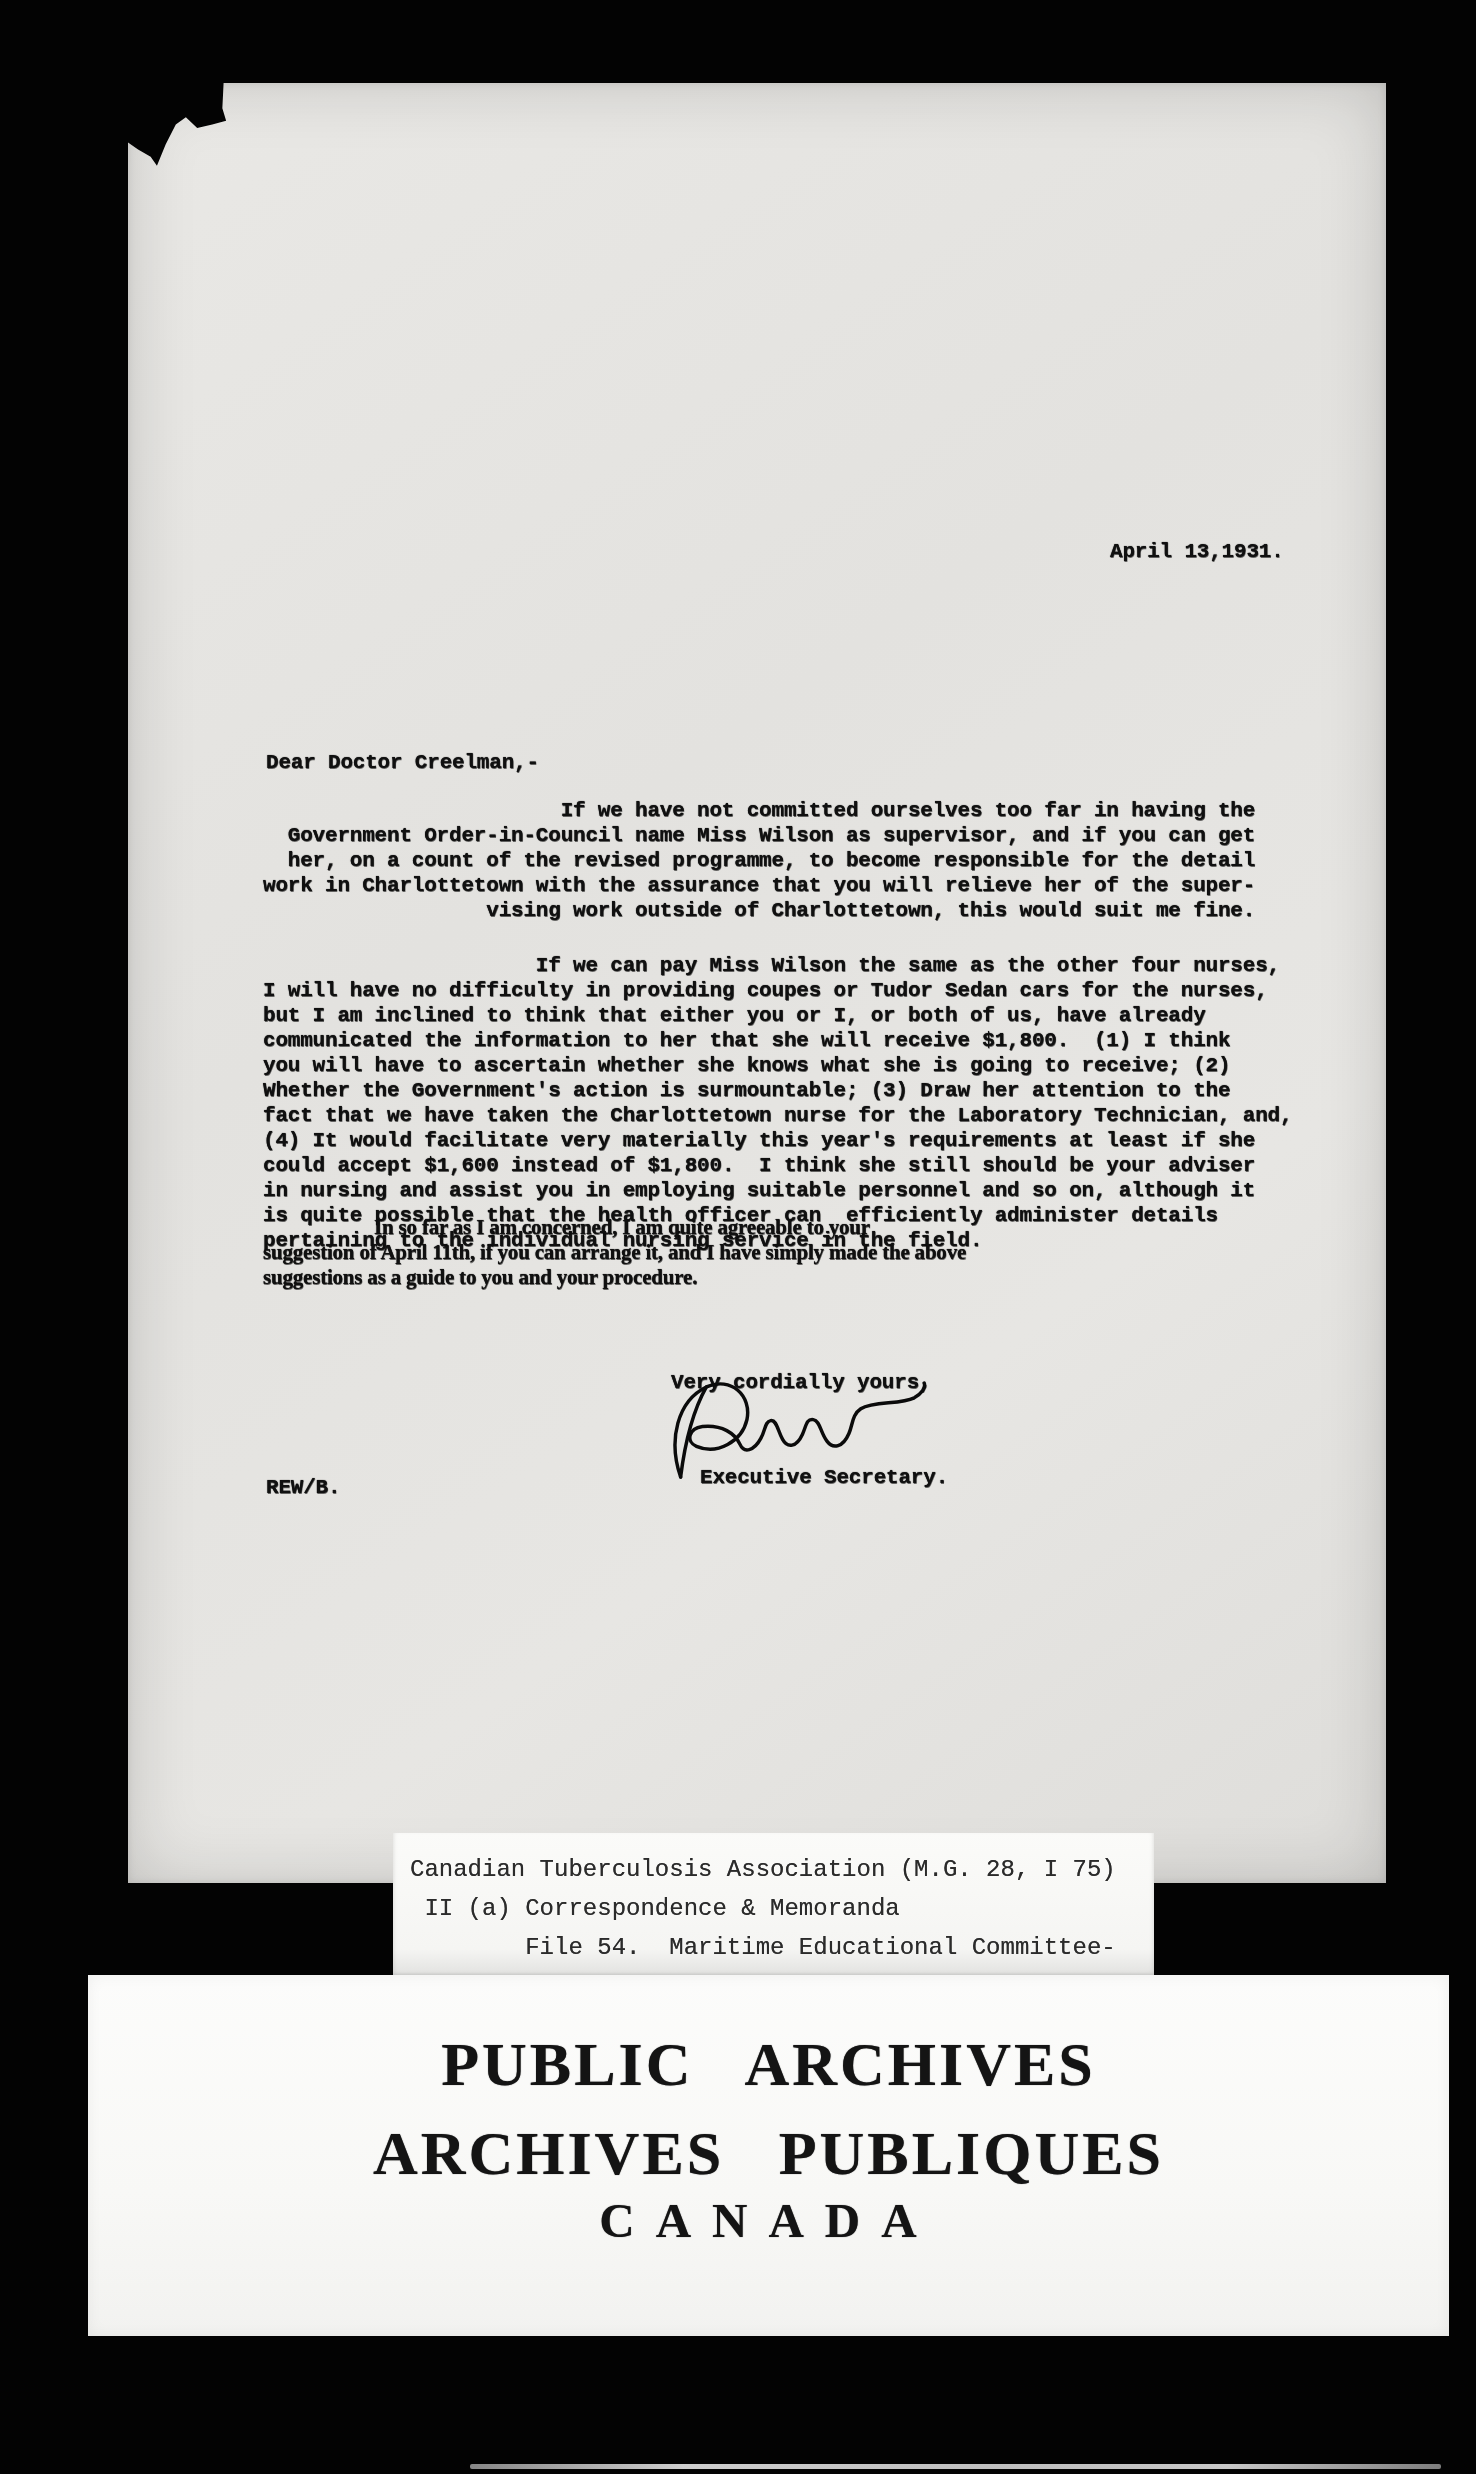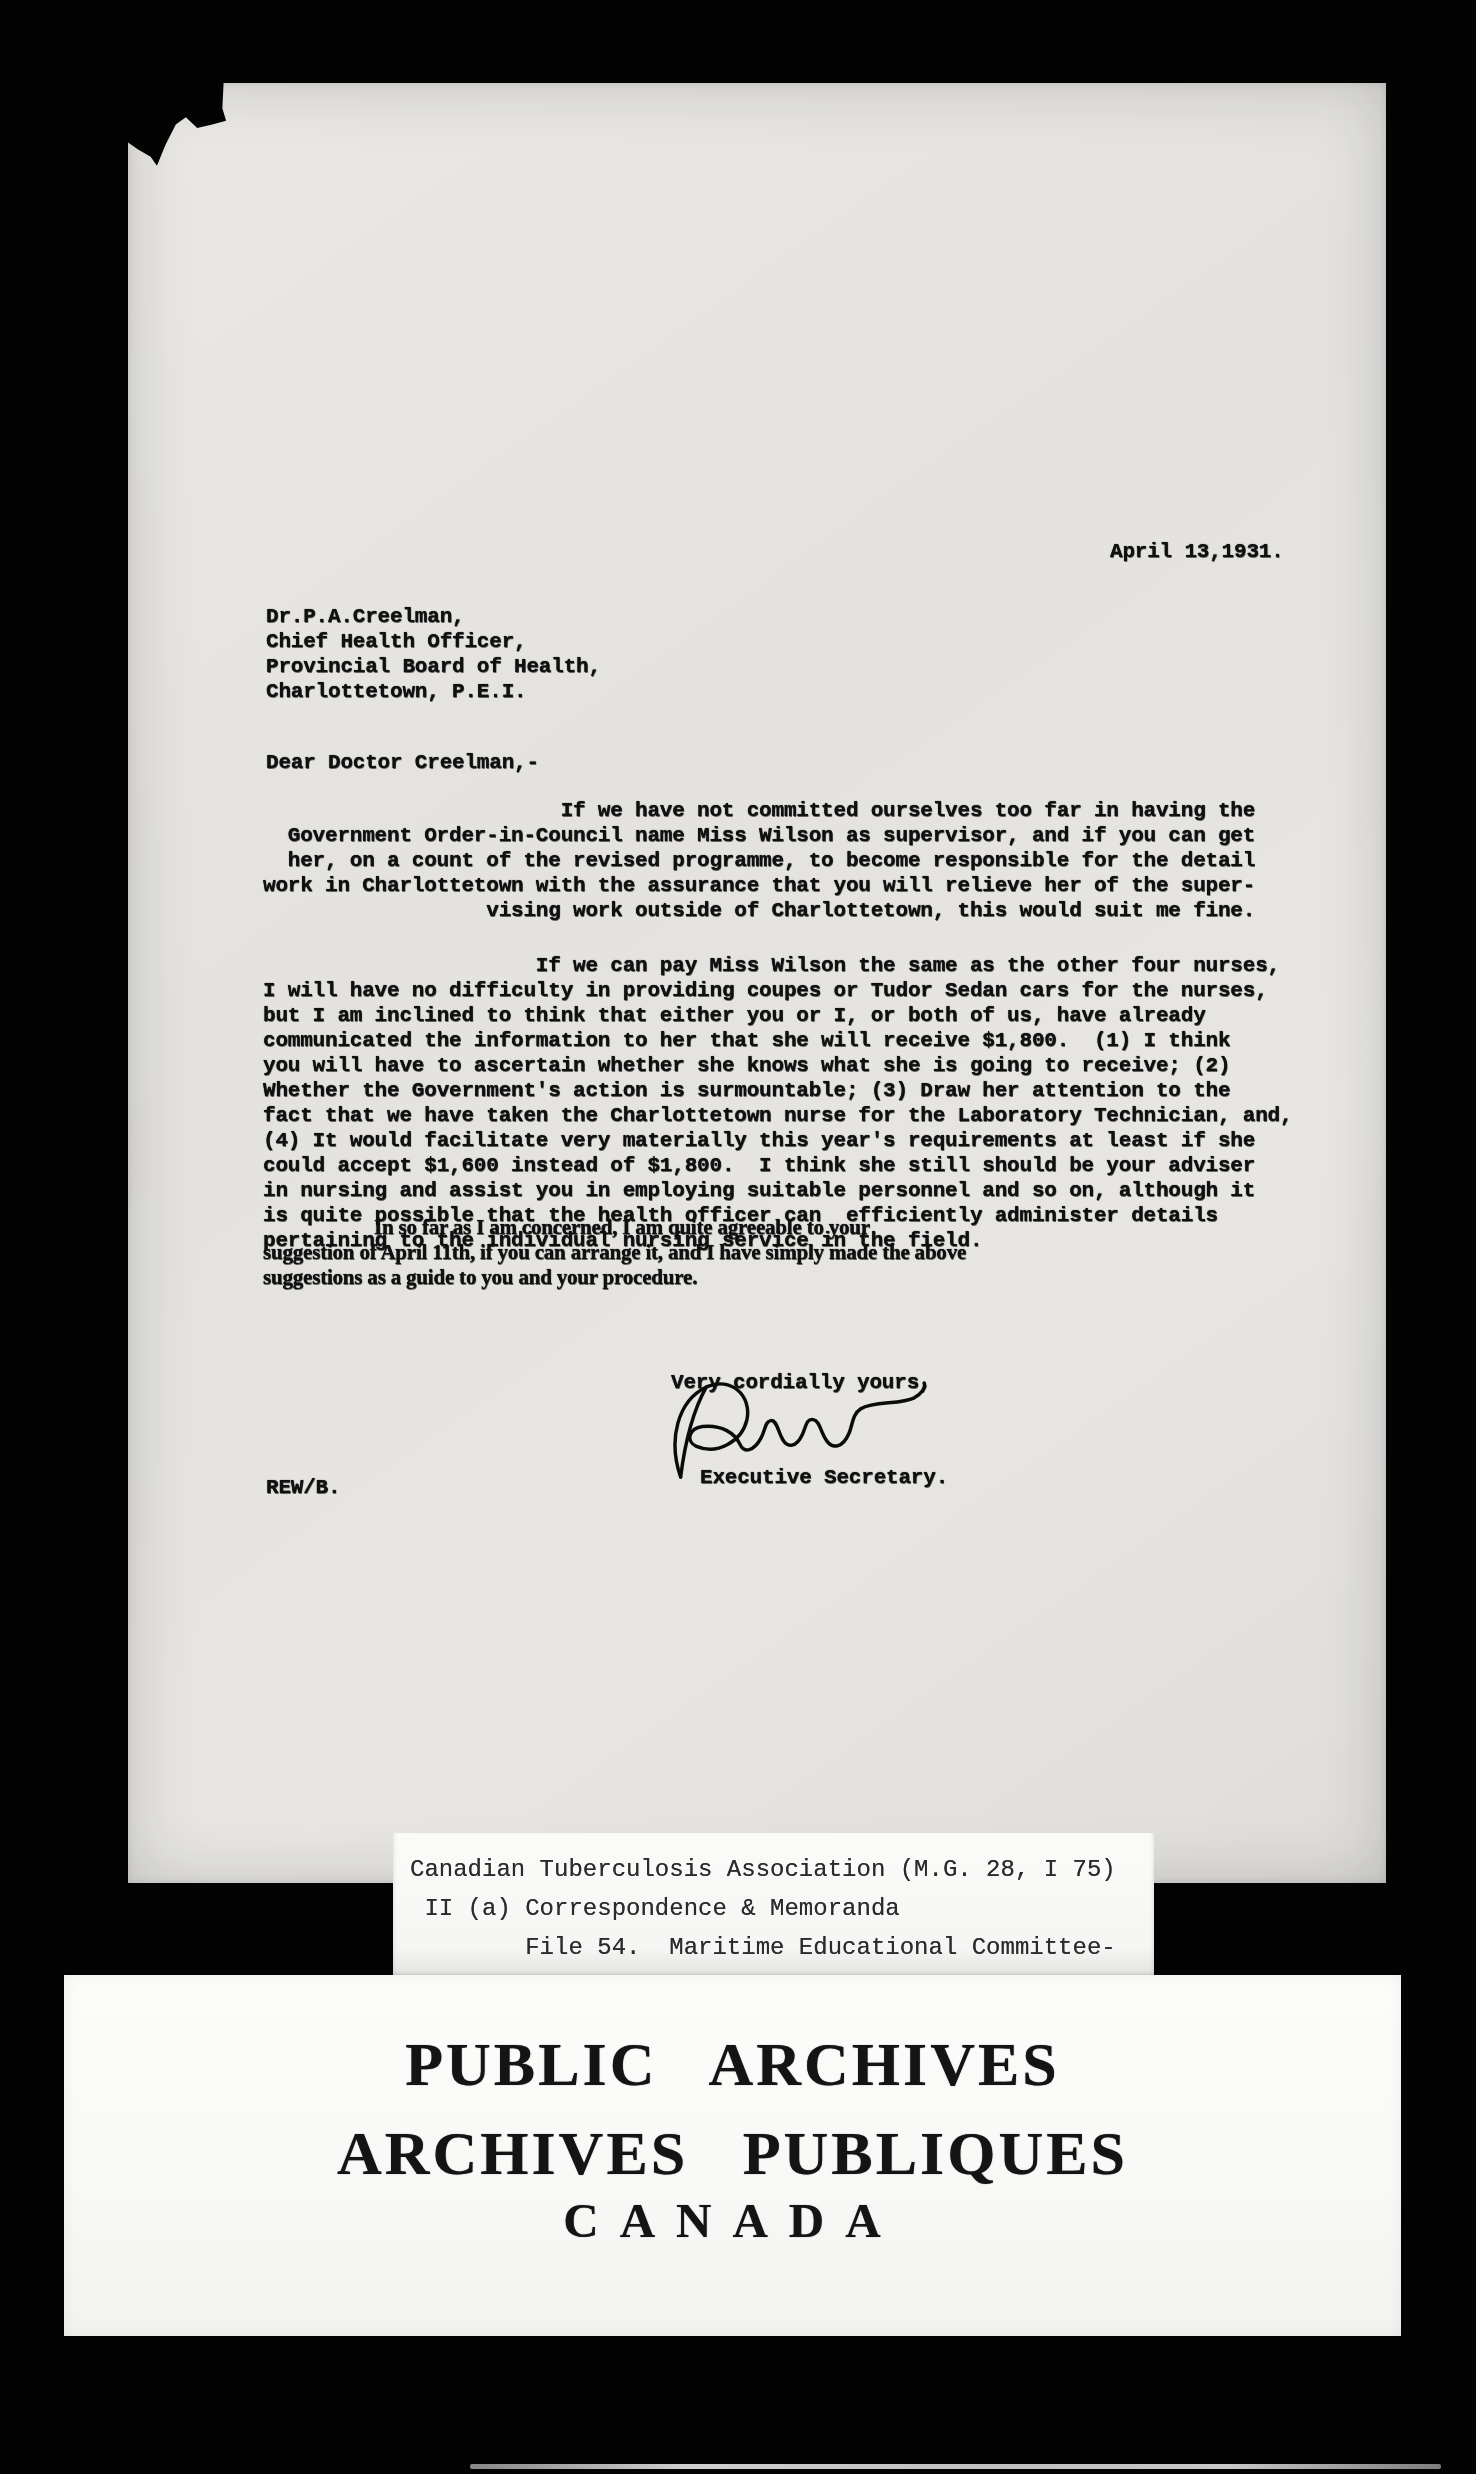--- a/index.html
+++ b/index.html
@@ -28,23 +28,24 @@
     box-shadow:inset 0 -3px 5px rgba(0,0,0,.14);
   }
   #catalog-card .card-text{
     position:absolute;left:17px;top:17px;white-space:pre;
     font-family:"Liberation Mono","DejaVu Sans Mono",monospace;
     font-weight:400;font-size:24px;line-height:39px;color:#2b2b2b;
     text-shadow:0 0 0.5px rgba(40,40,40,.7);
   }
   
   #archives-banner{
-    position:absolute;left:64px;top:1975px;width:1337px;height:361px;
+    position:absolute;left:88px;top:1975px;width:1337px;height:361px;
     background:linear-gradient(180deg,#fcfcfb 0%,#f8f8f6 60%,#f2f2f0 100%);
     box-shadow:inset 0 0 15px rgba(0,0,0,.06);
+    padding-left:24px;
   }
   .banner-line{
     position:absolute;left:0;width:100%;text-align:center;
     font-family:"Liberation Serif","DejaVu Serif",serif;font-weight:700;color:#141414;
     text-shadow:0 0 1px rgba(0,0,0,.65);
   }
   #banner-line1{top:54px;font-size:62px;letter-spacing:3px;word-spacing:36px;}
   #banner-line2{top:143px;font-size:62px;letter-spacing:3px;word-spacing:36px;}
   #banner-line3{top:217px;font-size:49px;letter-spacing:21px;}
   
@@ -57,24 +58,20 @@
 </style>
 </head>
 <body>
 
 <div id="stage">
 
   <div id="letter-paper">
 
     <div class="typed" style="left:982px;top:456px;">April 13,1931.</div>
 
-    <div class="typed" style="left:138px;top:521px;">Dr.P.A.Creelman,
-Chief Health Officer,
-Provincial Board of Health,
-Charlottetown, P.E.I.</div>
 
     <div class="typed" style="left:138px;top:667px;">Dear Doctor Creelman,-</div>
 
     <div class="typed" style="left:135px;top:715px;text-align:right;">                      If we have not committed ourselves too far in having the
 Government Order-in-Council name Miss Wilson as supervisor, and if you can get
 her, on a count of the revised programme, to become responsible for the detail
 work in Charlottetown with the assurance that you will relieve her of the super-
 vising work outside of Charlottetown, this would suit me fine.</div>
 
     <div class="typed" style="left:135px;top:870px;">                      If we can pay Miss Wilson the same as the other four nurses,

